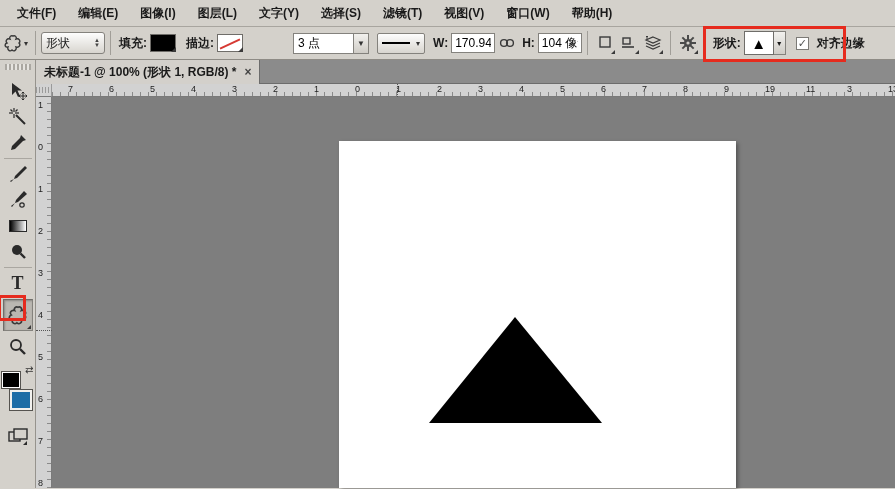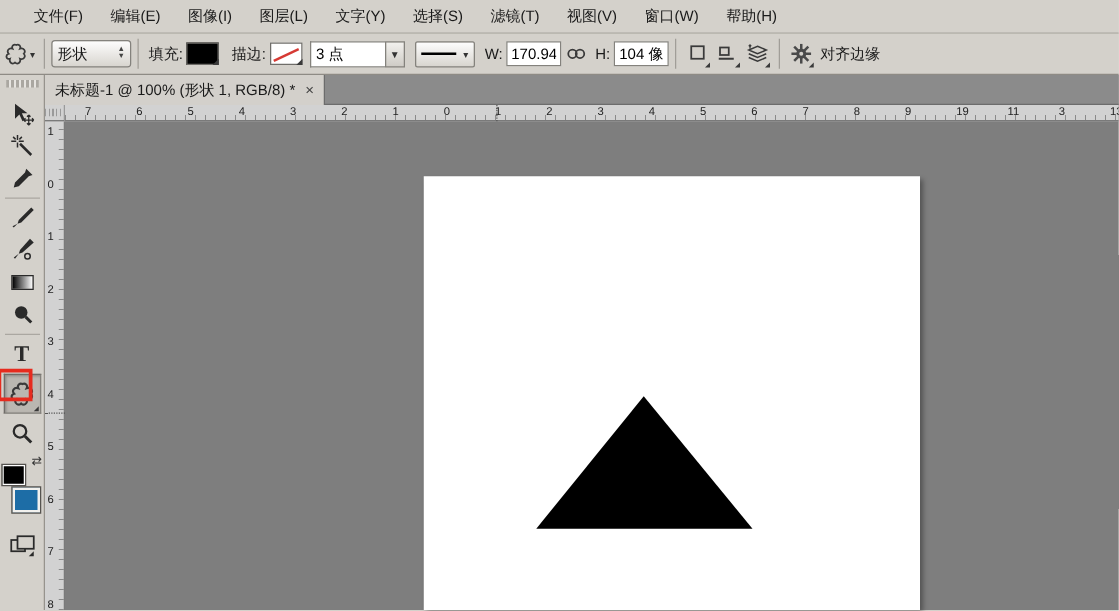--- a/index.html
+++ b/index.html
@@ -1,38 +1,38 @@
 <!DOCTYPE html>
 <html style="--red: #e62b1e; --blue: #1d6da6; --canvas: #ffffff;"><head>
 <meta charset="utf-8">
 <style>
   * { margin:0; padding:0; box-sizing:border-box; }
   html,body { width:895px; height:489px; overflow:hidden; }
   body { font-family:"Liberation Sans","DejaVu Sans",sans-serif; font-size:12px; color:#1a1a1a; }
   #app { position:relative; width:895px; height:489px; background:#d4d1cb; }
 
   
-  .menubar { height:27px; background:#d4d1cb; display:flex; align-items:center; padding-left:16px; border-bottom:1px solid #a8a59f; }
+  .menubar { height:27px; background:#d4d1cb; display:flex; align-items:center; padding-left:6px; border-bottom:1px solid #a8a59f;font-weight:bold; }
   .menubar .mitem { padding:0 11px; line-height:26px; cursor:default; }
 
   
   .optionsbar { position:relative; height:33px; background:#d4d1cb; border-bottom:1px solid #8e8b85; display:flex; align-items:center; padding:0 4px; white-space:nowrap; }
   .sep { width:1px; height:24px; background:#a19e98; margin:0 5px; flex:0 0 auto; }
   .obtn, .olabel { flex:0 0 auto; }
-  .olabel { margin:0 3px; }
+  .olabel { margin:0 3px;font-weight:bold; }
   .caret { font-size:8px; color:#333; margin-left:2px; }
   .preset-tool { display:flex; align-items:center; margin-right:2px; }
   .mode-select { width:64px; height:22px; background:linear-gradient(#fdfdfd,#d8d5cf); border:1px solid #84827d; border-radius:3px; display:flex; align-items:center; justify-content:space-between; padding:0 4px; }
   .spin { display:flex; flex-direction:column; font-size:6px; line-height:5px; color:#444; }
   .swatch { width:26px; height:18px; border:1px solid #6f6d69; position:relative; background:#fff; }
   .swatch .mini-caret { position:absolute; right:-1px; bottom:-1px; width:0; height:0; border-left:5px solid transparent; border-bottom:5px solid #3a3a3a; }
   .swatch.fill-black { background:#000; }
   .swatch.stroke-none::after { content:""; position:absolute; left:1px; right:1px; top:50%; height:2px; background:#d63a34; transform:rotate(-25deg); }
   .combo { display:flex; align-items:stretch; height:21px; }
-  .combo input { width:60px; height:21px; border:1px solid #84827d; border-right:none; background:#fff; padding:0 4px; font:12px "Liberation Sans",sans-serif; }
+  .combo input { width:60px; height:21px; border:1px solid #84827d; border-right:none; background:#fff; padding:0 4px; font:12px "Liberation Sans",sans-serif;margin-left:44px; }
   .combo .drop { width:16px; background:linear-gradient(#f2f1ee,#cfccc6); border:1px solid #84827d; display:flex; align-items:center; justify-content:center; font-size:8px; color:#333; }
   .stroke-style { width:48px; height:21px; background:linear-gradient(#fdfdfd,#d8d5cf); border:1px solid #84827d; border-radius:2px; display:flex; align-items:center; justify-content:space-between; padding:0 4px; }
   .stroke-style .line { width:28px; height:2px; background:#000; }
   .dim input { width:44px; height:20px; border:1px solid #84827d; background:#fff; padding:0 3px; font:12px "Liberation Sans",sans-serif; overflow:hidden; }
   .icon-btn { width:24px; height:24px; display:flex; align-items:center; justify-content:center; position:relative; }
   .icon-btn .mini-caret { position:absolute; right:2px; bottom:1px; width:0; height:0; border-left:4px solid transparent; border-bottom:4px solid #3a3a3a; }
   .shape-wrap { position:relative; display:flex; align-items:center; margin-left:10px; }
   .shape-swatch { width:30px; height:24px; background:#fff; border:1px solid #6f6d69; display:flex; align-items:center; justify-content:center; font-size:15px; color:#000; }
   .shape-drop { width:12px; height:24px; background:linear-gradient(#f2f1ee,#cfccc6); border:1px solid #84827d; border-left:none; display:flex; align-items:center; justify-content:center; font-size:7px; }
   .checkbox { width:13px; height:13px; background:#fff; border:1px solid #7c7a76; margin:0 5px 0 10px; display:flex; align-items:center; justify-content:center; font-size:11px; color:#555; font-weight:bold; line-height:11px; }
@@ -53,21 +53,21 @@
   .redbox.tool { left:-5px; top:-4px; right:-5px; bottom:-4px; }
   .swatches { position:relative; width:32px; height:48px; margin-top:6px; }
   .fg { position:absolute; left:0; top:6px; width:18px; height:16px; background:#000; border:1px solid #fff; outline:1px solid #55534f; }
   .bg { position:absolute; right:2px; bottom:4px; width:22px; height:20px; background:var(--blue,#1d6da6); border:2px solid #f2f1ee; outline:1px solid #55534f; }
   .swap { position:absolute; right:0; top:-2px; font-size:10px; color:#333; }
   .screen-mode { margin-top:10px; }
 
   
   .docarea { position:relative; flex:1; background:#7e7e7e; }
   .tabbar { position:absolute; left:0; top:0; right:0; height:24px; background:#8b8b8b; border-bottom:1px solid #6c6c6c; }
-  .tab { position:absolute; left:0; top:0; height:24px; background:#d3d0cb; border-right:1px solid #6c6c6c; display:flex; align-items:center; padding:0 8px; font-size:12px; }
+  .tab { position:absolute; left:0; top:0; height:24px; background:#d3d0cb; border-right:1px solid #6c6c6c; display:flex; align-items:center; padding:0 8px; font-size:12px;font-weight:bold; }
   .tab .close { margin-left:8px; color:#444; font-size:12px; }
 
   .ruler-h { position:absolute; left:0; right:0; top:24px; height:13px; background:#d2d2d2; border-bottom:1px solid #7a7a7a;
     background-image:repeating-linear-gradient(90deg, #8a8a8a 0 1px, transparent 1px 8px); background-size:100% 4px; background-position:0 100%; background-repeat:no-repeat; }
   .ruler-h .num { position:absolute; top:0; font-size:9px; color:#222; }
   .ruler-v { position:absolute; left:0; top:37px; bottom:0; width:16px; background:#d2d2d2; border-right:1px solid #7a7a7a;
     background-image:repeating-linear-gradient(0deg, #8a8a8a 0 1px, transparent 1px 8px); background-size:4px 100%; background-position:100% 0; background-repeat:no-repeat; }
   .ruler-v .num { position:absolute; left:2px; font-size:9px; color:#222; }
   .corner { position:absolute; left:0; top:24px; width:16px; height:13px; background:#d2d2d2; border-right:1px solid #9a9a9a; border-bottom:1px solid #7a7a7a;
     background-image:repeating-linear-gradient(90deg,#9a9a9a 0 1px, transparent 1px 3px); background-size:100% 6px; background-position:center; background-repeat:no-repeat; }
@@ -182,20 +182,27 @@
           <rect x="7" y="0" width="2" height="16"></rect>
           <rect x="0" y="7" width="16" height="2"></rect>
           <rect x="7" y="0" width="2" height="16" transform="rotate(45 8 8)"></rect>
           <rect x="7" y="0" width="2" height="16" transform="rotate(-45 8 8)"></rect>
         </g>
         <circle cx="8" cy="8" r="1.6" fill="#d4d1cb"></circle>
       </svg>
       <span class="mini-caret"></span>
     </span>
 
+    <span class="shape-wrap">
+      <span class="olabel">形状:</span>
+      <span class="shape-swatch">▲</span>
+      <span class="shape-drop">▼</span>
+      <span class="checkbox">✓</span>
+      <span class="redbox opts"></span>
+    </span>
     <span class="olabel">对齐边缘</span>
   </div>
 
   <div class="main">
 
     <div class="toolbar">
       <div class="grip"></div>
 
       <div class="tool">
         <svg class="ico" width="20" height="20" viewBox="0 0 20 20">

